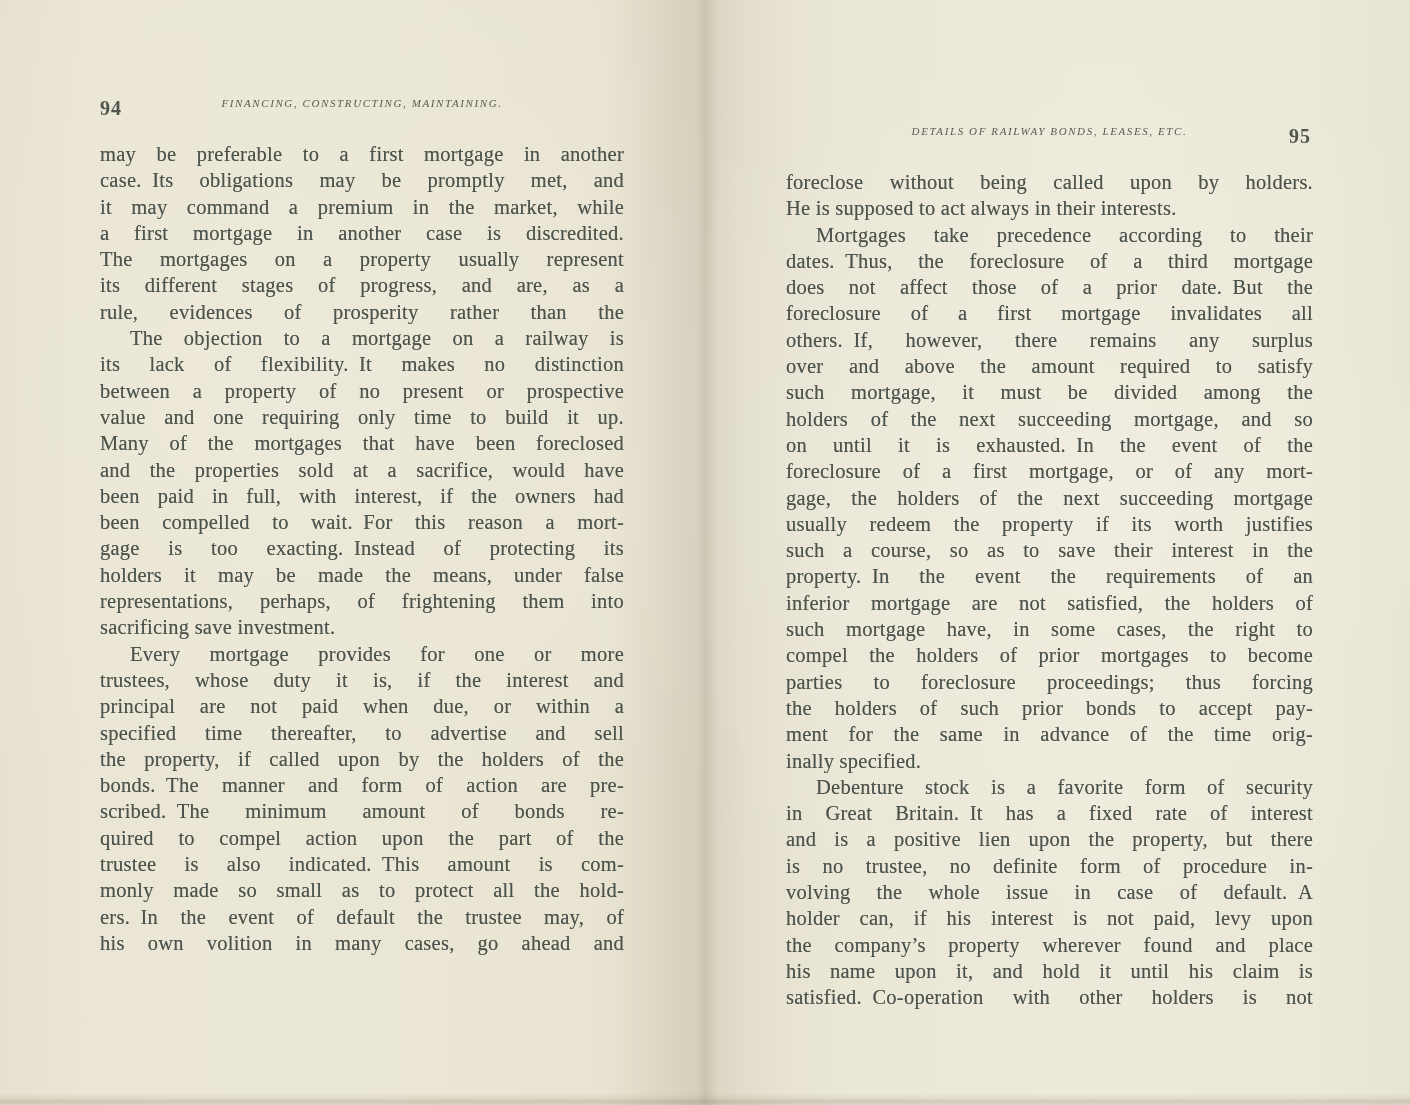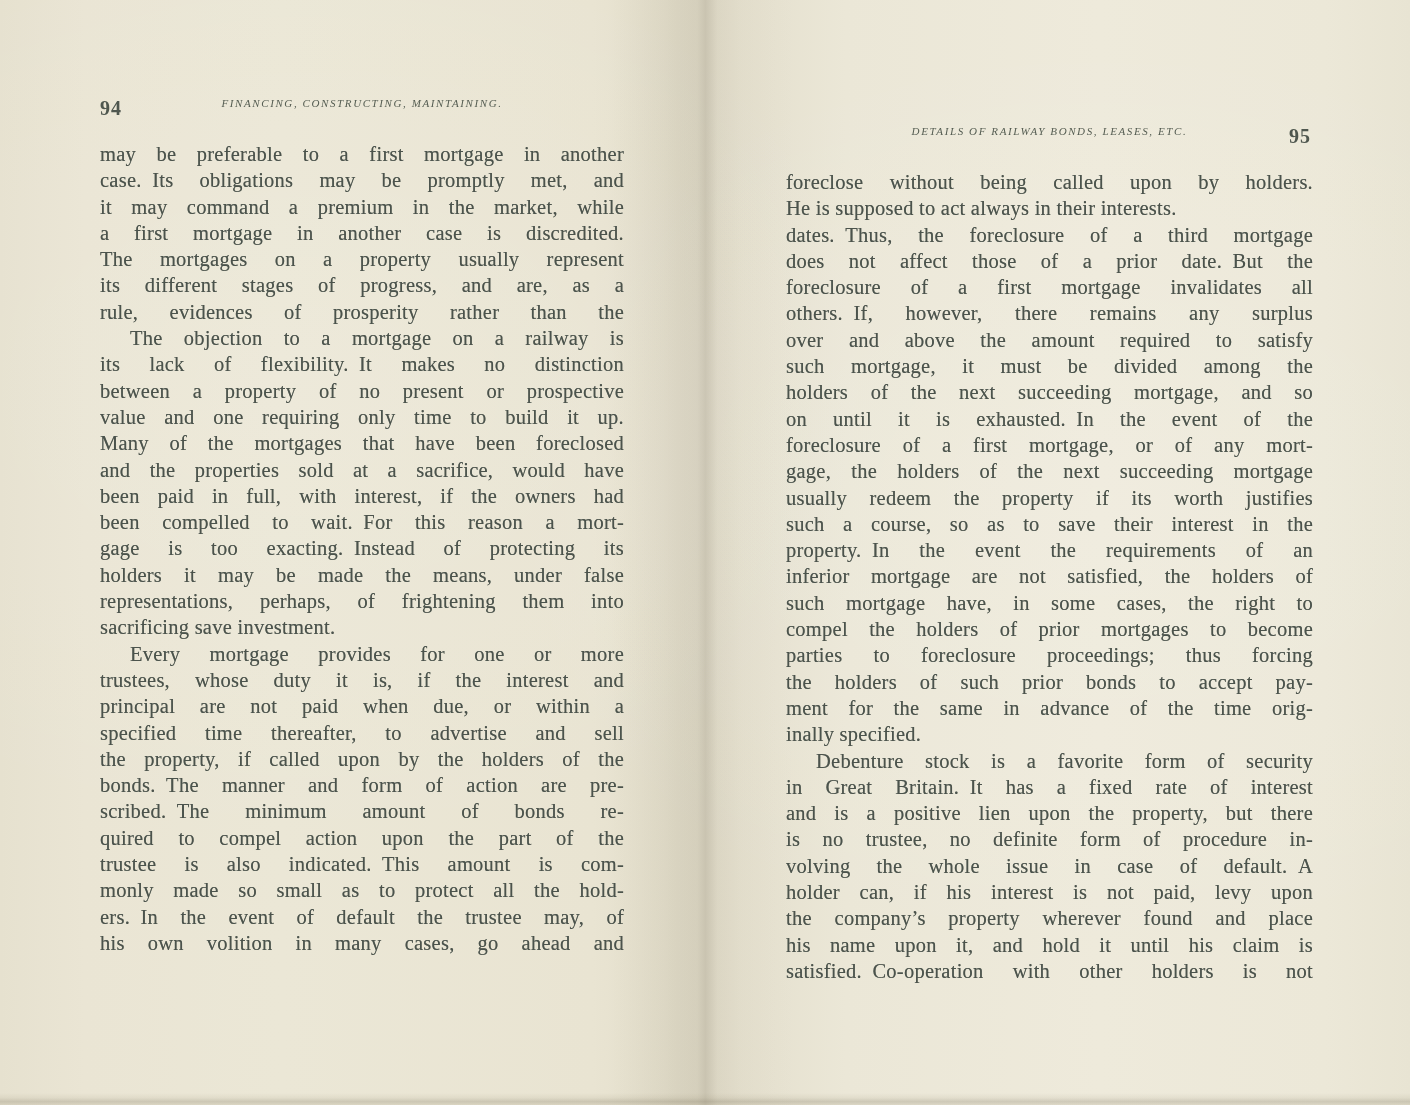--- a/index.html
+++ b/index.html
@@ -147,20 +147,21 @@
   </div>
 
   <div class="page page-right">
     <div class="page-header">
       <span class="running-head">DETAILS OF RAILWAY BONDS, LEASES, ETC.</span>
       <span class="pagenum pagenum-right">95</span>
     </div>
     <div class="page-body">
         <div class="line">foreclose without being called upon by holders.</div>
         <div class="line para-end">He is supposed to act always in their interests.</div>
+        <div class="line indent">Mortgages take precedence according to their</div>
         <div class="line">dates. Thus, the foreclosure of a third mortgage</div>
         <div class="line">does not affect those of a prior date. But the</div>
         <div class="line">foreclosure of a first mortgage invalidates all</div>
         <div class="line">others. If, however, there remains any surplus</div>
         <div class="line">over and above the amount required to satisfy</div>
         <div class="line">such mortgage, it must be divided among the</div>
         <div class="line">holders of the next succeeding mortgage, and so</div>
         <div class="line">on until it is exhausted. In the event of the</div>
         <div class="line">foreclosure of a first mortgage, or of any mort-</div>
         <div class="line">gage, the holders of the next succeeding mortgage</div>

